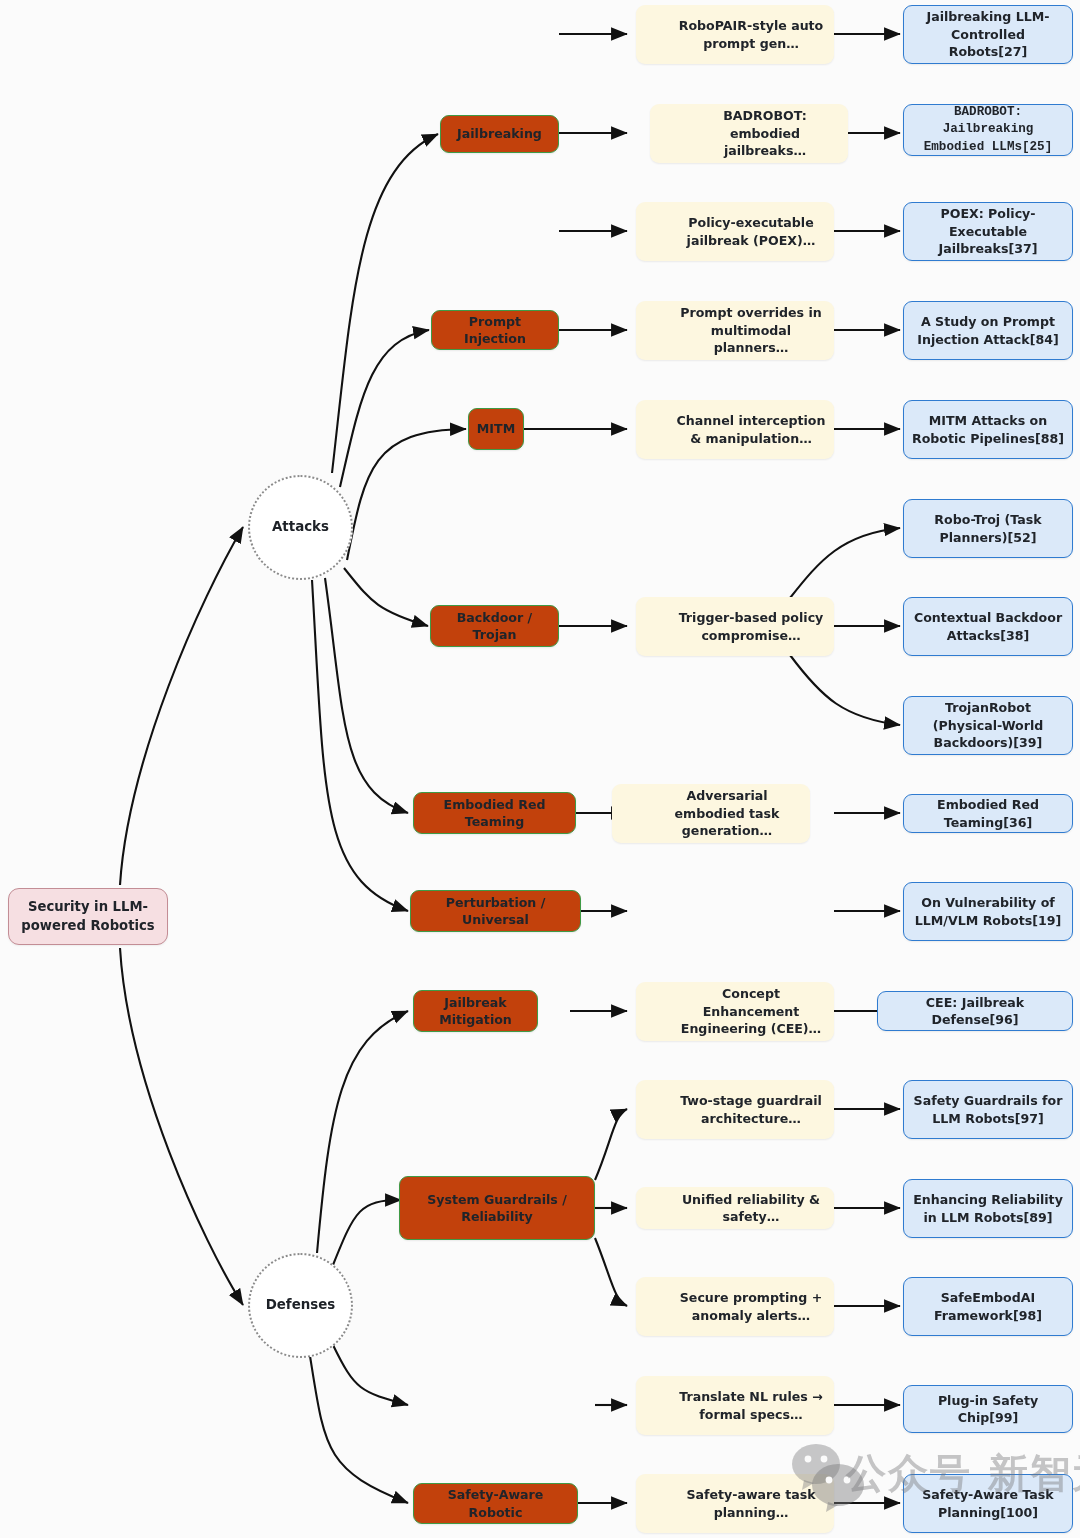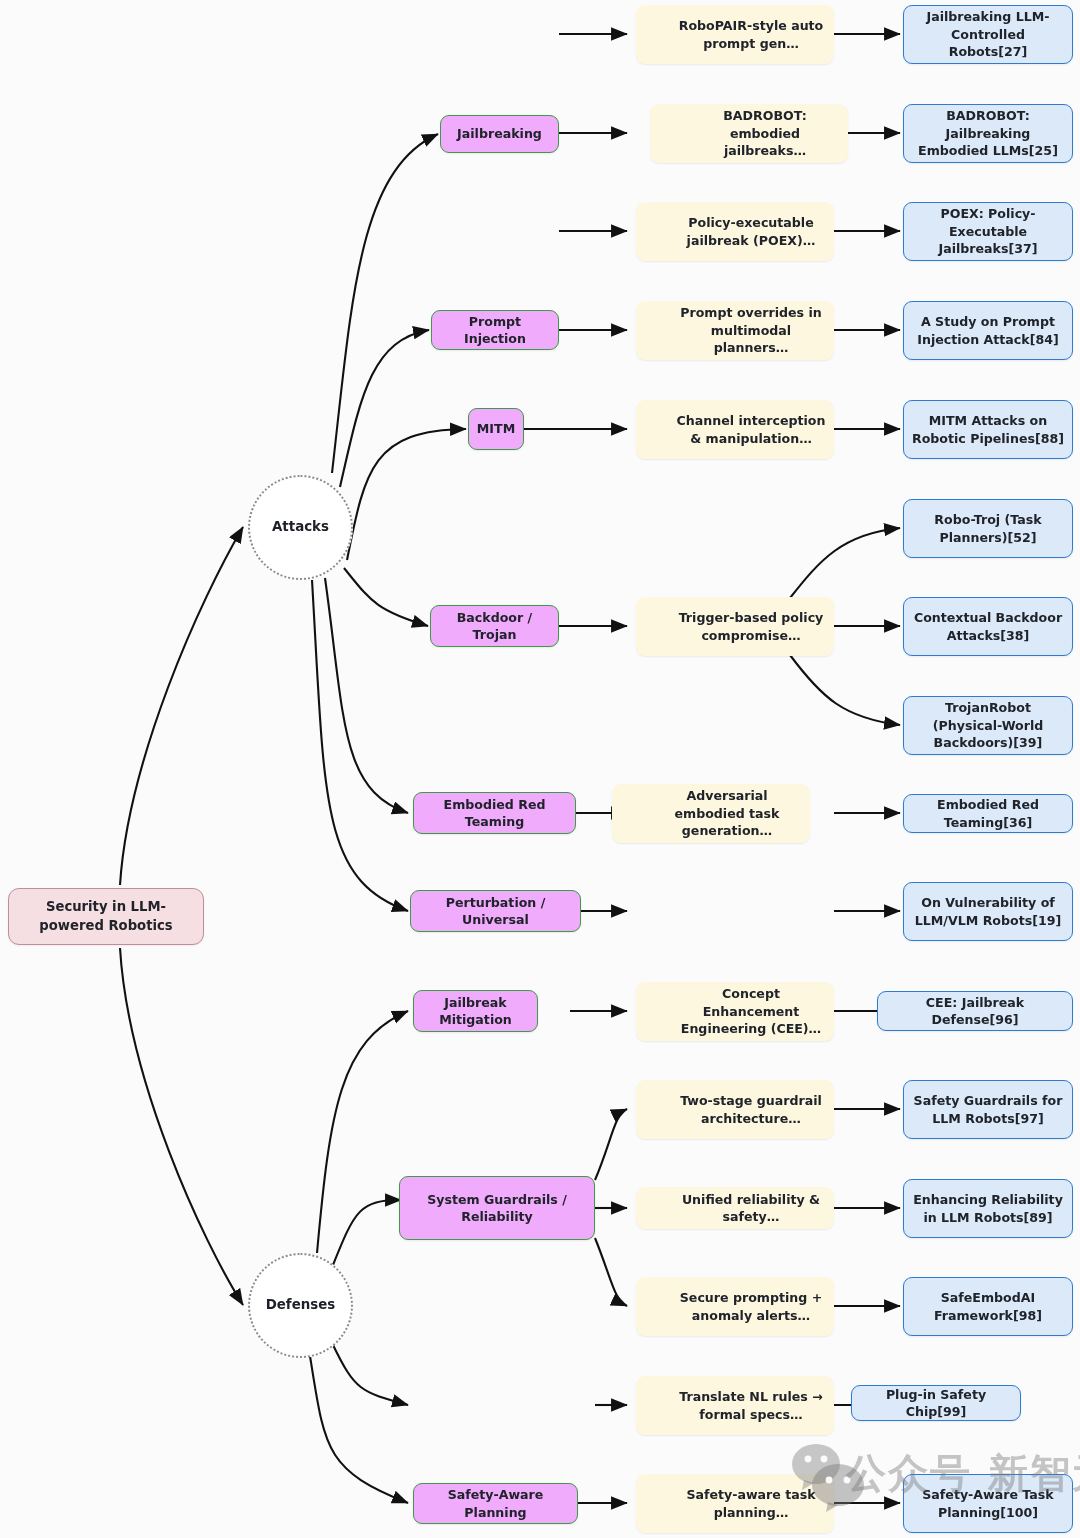--- a/index.html
+++ b/index.html
@@ -41,21 +41,21 @@
   
   .n-circle{
     border-radius:50%;
     background:#ffffff;
     border:2.4px dotted #8b8b8b;
     font-size:13.4px;
     color:#1d2127;
   }
   
   .n-green{
-    background:#f0abfc;
+    background:#c2410c;
     border:1.8px solid #3f9a46;
     font-size:12.6px;
     box-shadow:0 1px 2px rgba(0,0,0,.07);
   }
   
   .n-yellow{
     background:#fdf7e0;
     border:1.8px solid #e8aráz;
     font-size:12.6px;
     box-shadow:0 1px 2px rgba(0,0,0,.07);
@@ -146,21 +146,21 @@
       <path d="M834,911 L900,911"></path>
       <path d="M834,1011 L900,1011"></path>
       <path d="M834,1109 L900,1109"></path>
       <path d="M834,1208 L900,1208"></path>
       <path d="M834,1306 L900,1306"></path>
       <path d="M834,1405 L900,1405"></path>
       <path d="M834,1503 L900,1503"></path>
     </g>
   </svg>
 
-  <div class="node n-root" style="left:8px;top:888px;width:196px;height:57px;">
+  <div class="node n-root" style="left:8px;top:888px;width:160px;height:57px;">
     <span class="lbl">Security in LLM-powered Robotics</span>
   </div>
 
   <div class="node n-circle" style="left:248px;top:1253px;width:105px;height:105px;">
     <span class="lbl">Defenses</span>
   </div>
   <div class="node n-circle" style="left:248px;top:475px;width:105px;height:105px;">
     <span class="lbl">Attacks</span>
   </div>
 
@@ -182,21 +182,21 @@
   <div class="node n-green" style="left:410px;top:890px;width:171px;height:42px;">
     <span class="lbl">Perturbation / Universal</span>
   </div>
   <div class="node n-green" style="left:413px;top:990px;width:125px;height:42px;">
     <span class="lbl">Jailbreak Mitigation</span>
   </div>
   <div class="node n-green" style="left:399px;top:1176px;width:196px;height:64px;">
     <span class="lbl">System Guardrails / Reliability</span>
   </div>
   <div class="node n-green" style="left:413px;top:1483px;width:165px;height:41px;">
-    <span class="lbl">Safety-Aware Planning</span>
+    <span class="lbl">Safety-Aware Robotic</span>
   </div>
 
   <div class="node n-yellow" style="left:636px;top:5px;width:198px;height:59px;">
     <span class="lbl">RoboPAIR-style auto prompt gen…</span>
   </div>
   <div class="node n-yellow" style="left:650px;top:104px;width:198px;height:59px;">
     <span class="lbl">BADROBOT: embodied jailbreaks…</span>
   </div>
   <div class="node n-yellow" style="left:636px;top:202px;width:198px;height:59px;">
     <span class="lbl">Policy-executable jailbreak (POEX)…</span>
@@ -228,21 +228,21 @@
   <div class="node n-yellow" style="left:636px;top:1376px;width:198px;height:59px;">
     <span class="lbl">Translate NL rules → formal specs…</span>
   </div>
   <div class="node n-yellow" style="left:636px;top:1474px;width:198px;height:59px;">
     <span class="lbl">Safety-aware task planning…</span>
   </div>
 
   <div class="node n-blue" style="left:903px;top:5px;width:170px;height:59px;">
     <span class="lbl">Jailbreaking LLM-Controlled Robots[27]</span>
   </div>
-  <div class="node n-blue" style="left:903px;top:104px;width:170px;height:59px;">
+  <div class="node n-blue" style="left:903px;top:104px;width:170px;height:52px;font-family:Liberation Mono, monospace;">
     <span class="lbl">BADROBOT: Jailbreaking Embodied LLMs[25]</span>
   </div>
   <div class="node n-blue" style="left:903px;top:202px;width:170px;height:59px;">
     <span class="lbl">POEX: Policy-Executable Jailbreaks[37]</span>
   </div>
   <div class="node n-blue" style="left:903px;top:301px;width:170px;height:59px;">
     <span class="lbl">A Study on Prompt Injection Attack[84]</span>
   </div>
   <div class="node n-blue" style="left:903px;top:400px;width:170px;height:59px;">
     <span class="lbl">MITM Attacks on Robotic Pipelines[88]</span>
@@ -267,21 +267,21 @@
   </div>
   <div class="node n-blue" style="left:903px;top:1080px;width:170px;height:59px;">
     <span class="lbl">Safety Guardrails for LLM Robots[97]</span>
   </div>
   <div class="node n-blue" style="left:903px;top:1179px;width:170px;height:59px;">
     <span class="lbl">Enhancing Reliability in LLM Robots[89]</span>
   </div>
   <div class="node n-blue" style="left:903px;top:1277px;width:170px;height:59px;">
     <span class="lbl">SafeEmbodAI Framework[98]</span>
   </div>
-  <div class="node n-blue" style="left:851px;top:1385px;width:170px;height:36px;">
+  <div class="node n-blue" style="left:903px;top:1385px;width:170px;height:48px;">
     <span class="lbl">Plug-in Safety Chip[99]</span>
   </div>
   <div class="node n-blue" style="left:903px;top:1474px;width:170px;height:59px;">
     <span class="lbl">Safety-Aware Task Planning[100]</span>
   </div>
 
   <div id="watermark">
     <svg width="90" height="78" viewBox="0 0 90 78" style="position:absolute;left:0;top:6px;">
       <g fill="rgba(120,120,122,.40)">
         <ellipse cx="34" cy="26" rx="24" ry="20"></ellipse>

